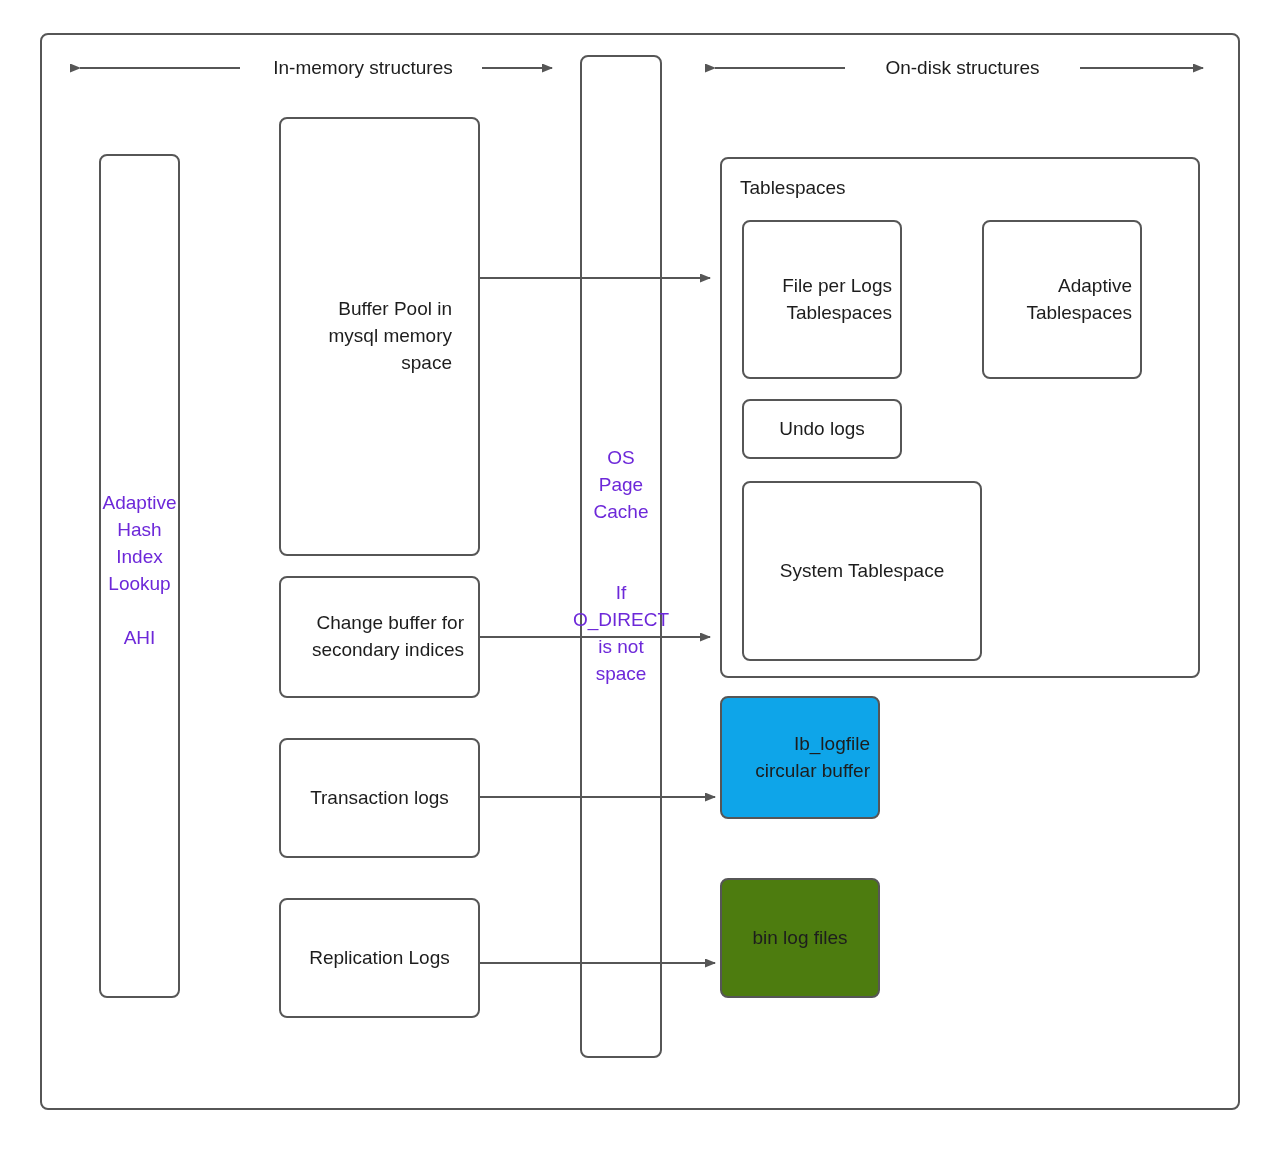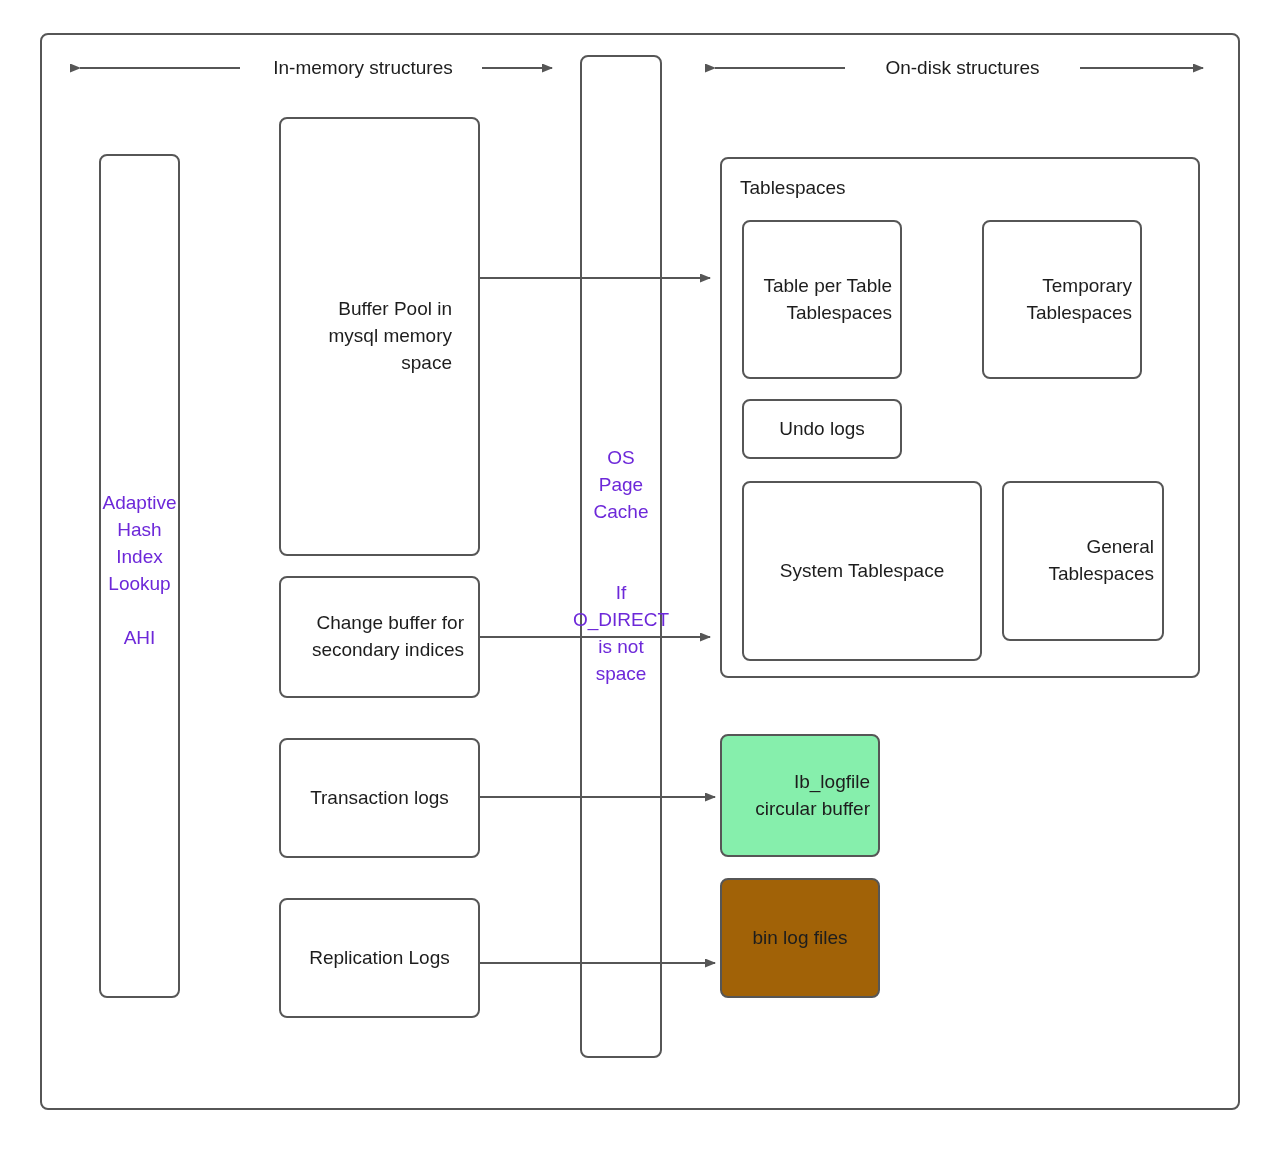--- a/index.html
+++ b/index.html
@@ -173,41 +173,38 @@
   </div>
 
   <div class="box above" style="left:279px; top:898px; width:201px; height:120px; padding:0 12px;">
     <span>Replication Logs</span>
   </div>
 
   <div class="box above" style="left:720px; top:157px; width:480px; height:521px; display:block; background:#ffffff;">
     <div style="position:absolute; left:18px; top:16px; font-size:19px; color:#1d1d1d;">Tablespaces</div>
 
     <div class="box" style="left:20px; top:61px; width:160px; height:159px; padding:0 8px; border-radius:8px;">
-      <span>Table per Table Tablespaces</span>
+      <span>File per Logs Tablespaces</span>
     </div>
 
     <div class="box" style="left:260px; top:61px; width:160px; height:159px; padding:0 8px; border-radius:8px;">
-      <span>Temporary Tablespaces</span>
+      <span>Adaptive Tablespaces</span>
     </div>
 
     <div class="box" style="left:20px; top:240px; width:160px; height:60px; padding:0 8px; border-radius:8px;">
       <span>Undo logs</span>
     </div>
 
     <div class="box" style="left:20px; top:322px; width:240px; height:180px; padding:0 8px; border-radius:8px;">
       <span>System Tablespace</span>
     </div>
 
-    <div class="box" style="left:280px; top:322px; width:162px; height:160px; padding:0 8px; border-radius:8px;">
-      <span>General Tablespaces</span>
-    </div>
-  </div>
-
-  <div class="box above" style="left:720px; top:734px; width:160px; height:123px; padding:0 8px; background:#86efac;">
+  </div>
+
+  <div class="box above" style="left:720px; top:696px; width:160px; height:123px; padding:0 8px; background:#0ea5e9;">
     <span>Ib_logfile circular buffer</span>
   </div>
 
-  <div class="box above" style="left:720px; top:878px; width:160px; height:120px; padding:0 8px; background:#a16207;">
+  <div class="box above" style="left:720px; top:878px; width:160px; height:120px; padding:0 8px; background:#4d7c0f;">
     <span>bin log files</span>
   </div>
 
 </div>
 
 </body></html>

